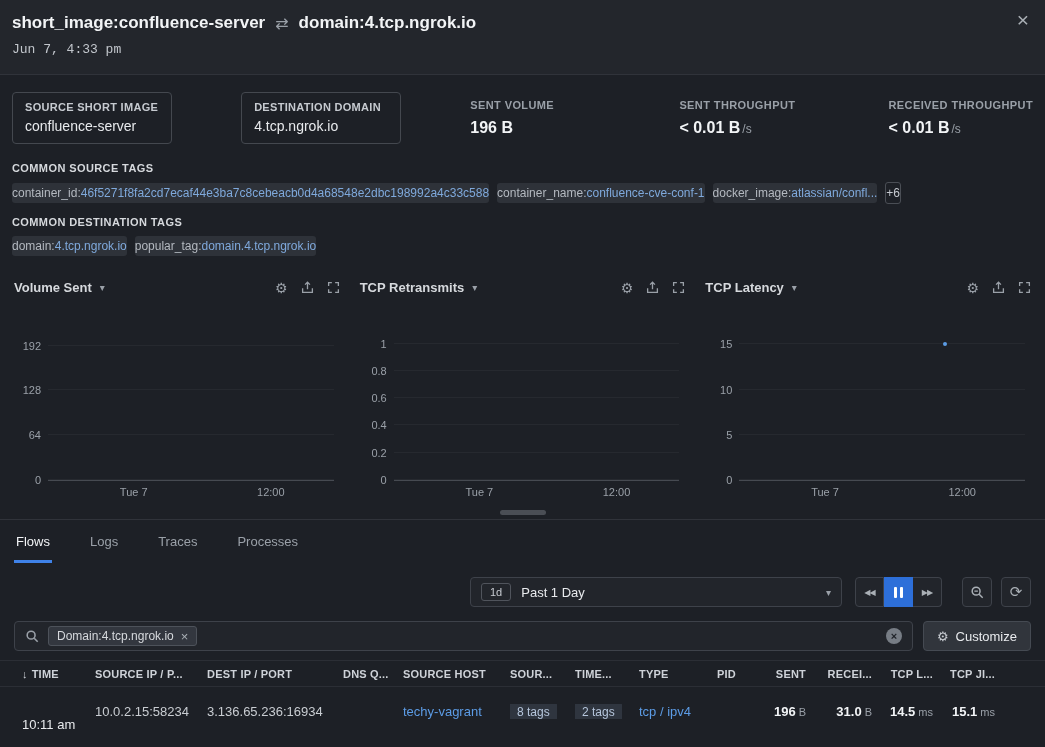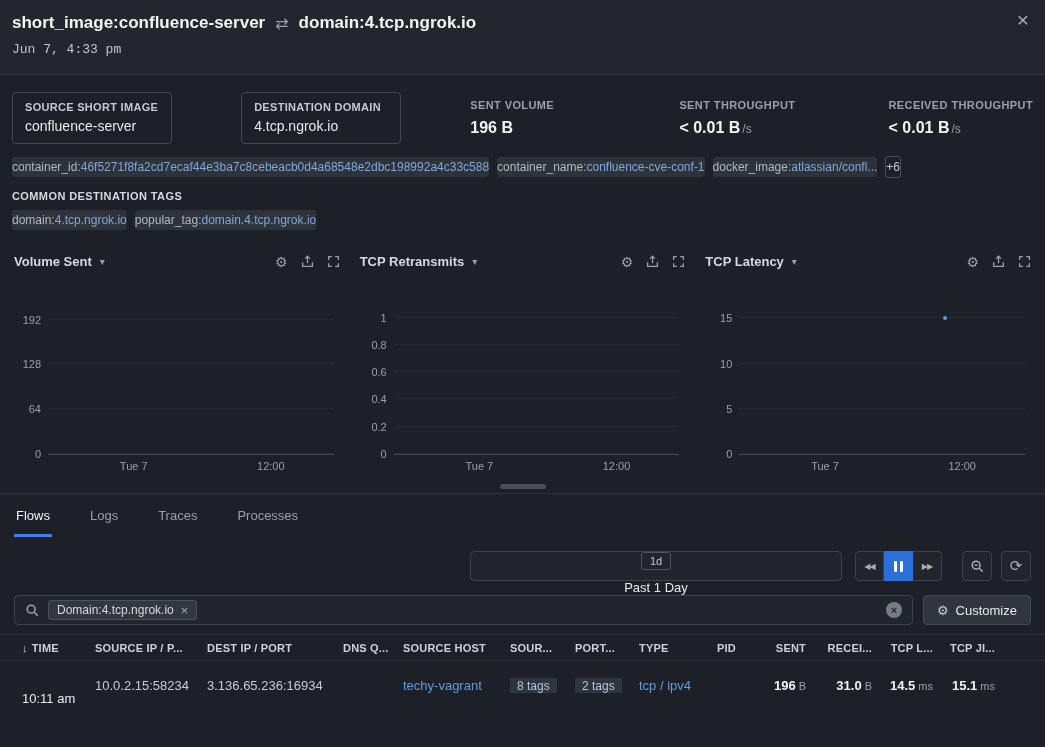--- a/index.html
+++ b/index.html
@@ -47,21 +47,21 @@
   .dot { position:absolute; width:4px; height:4px; border-radius:50%; background:#5c9ce6; transform:translate(-50%,50%); }
   .scroll-pill { width:46px; height:5px; border-radius:3px; background:#4a4e55; margin:3px auto 4px; cursor:grab; }
 
   
   .bottom { border-top:1px solid #30333a; }
   .tabs { display:flex; gap:36px; padding:0 14px; }
   .tab { font-size:13px; color:#9aa0a8; padding:14px 2px 11px; border-bottom:3px solid transparent; cursor:pointer; }
   .tab.active { color:#f2f4f6; border-bottom-color:#3f82e8; }
 
   .controls { display:flex; justify-content:flex-end; align-items:center; gap:9px; padding:14px 14px 4px; }
-  .range-select { display:flex; align-items:center; width:372px; height:30px; background:#22252b; border:1px solid #3e424a; border-radius:4px; padding:0 10px; gap:10px; cursor:pointer;flex-direction:column; }
+  .range-select { display:flex; align-items:center; width:372px; height:30px; background:#22252b; border:1px solid #3e424a; border-radius:4px; padding:0 10px; gap:10px; cursor:pointer; }
   .range-badge { border:1px solid #50545c; border-radius:3px; font-size:11px; color:#c6cad0; padding:2px 8px; }
   .range-label { font-size:13px; color:#e8eaed; }
   .range-chev { margin-left:auto; color:#9aa0a8; font-size:10px; }
   .btn-group { display:flex; margin-left:4px; }
   .ctl-btn { width:29px; height:30px; background:#22252b; border:1px solid #3e424a; color:#aab0b6; display:flex; align-items:center; justify-content:center; cursor:pointer; }
   .btn-group .ctl-btn + .ctl-btn { border-left:none; }
   .btn-group .ctl-btn:first-child { border-radius:4px 0 0 4px; }
   .btn-group .ctl-btn:last-child { border-radius:0 4px 4px 0; }
   .ctl-btn.single { border-radius:4px; width:30px; }
   .ctl-btn.pause-active { background:#2d6fd9; border-color:#2d6fd9; }
@@ -130,20 +130,21 @@
       <div class="stat-label">SENT THROUGHPUT</div>
       <div class="stat-value"><span>&lt; 0.01 B</span><span class="stat-unit">/s</span></div>
     </div>
     <div class="stat">
       <div class="stat-label">RECEIVED THROUGHPUT</div>
       <div class="stat-value"><span>&lt; 0.01 B</span><span class="stat-unit">/s</span></div>
     </div>
   </div>
 
   <div class="tags-sec">
+    <div class="tags-label">COMMON SOURCE TAGS</div>
     <div class="tags-row">
       <span class="tag"><span>container_id:</span><span class="tv">46f5271f8fa2cd7ecaf44e3ba7c8cebeacb0d4a68548e2dbc198992a4c33c588</span></span>
       <span class="tag"><span>container_name:</span><span class="tv">confluence-cve-conf-1</span></span>
       <span class="tag"><span>docker_image:</span><span class="tv">atlassian/confl...</span></span>
       <span class="tag tag-more">+6</span>
     </div>
     <div class="tags-label">COMMON DESTINATION TAGS</div>
     <div class="tags-row">
       <span class="tag"><span>domain:</span><span class="tv">4.tcp.ngrok.io</span></span>
       <span class="tag"><span>popular_tag:</span><span class="tv">domain.4.tcp.ngrok.io</span></span>
@@ -323,21 +324,21 @@
       </div>
     </div>
 
     <div class="thead">
       <div class="th c0"><span class="sort-arrow">↓</span><span>TIME</span></div>
       <div class="th c1">SOURCE IP / P...</div>
       <div class="th c2">DEST IP / PORT</div>
       <div class="th c3">DNS Q...</div>
       <div class="th c4">SOURCE HOST</div>
       <div class="th c5">SOUR...</div>
-      <div class="th c6">PORT...</div>
+      <div class="th c6">TIME...</div>
       <div class="th c7">TYPE</div>
       <div class="th c8">PID</div>
       <div class="th c9">SENT</div>
       <div class="th c10">RECEI...</div>
       <div class="th c11">TCP L...</div>
       <div class="th c12">TCP JI...</div>
     </div>
 
     <div class="trow">
       <div class="td c0 td-time">10:11 am</div>

